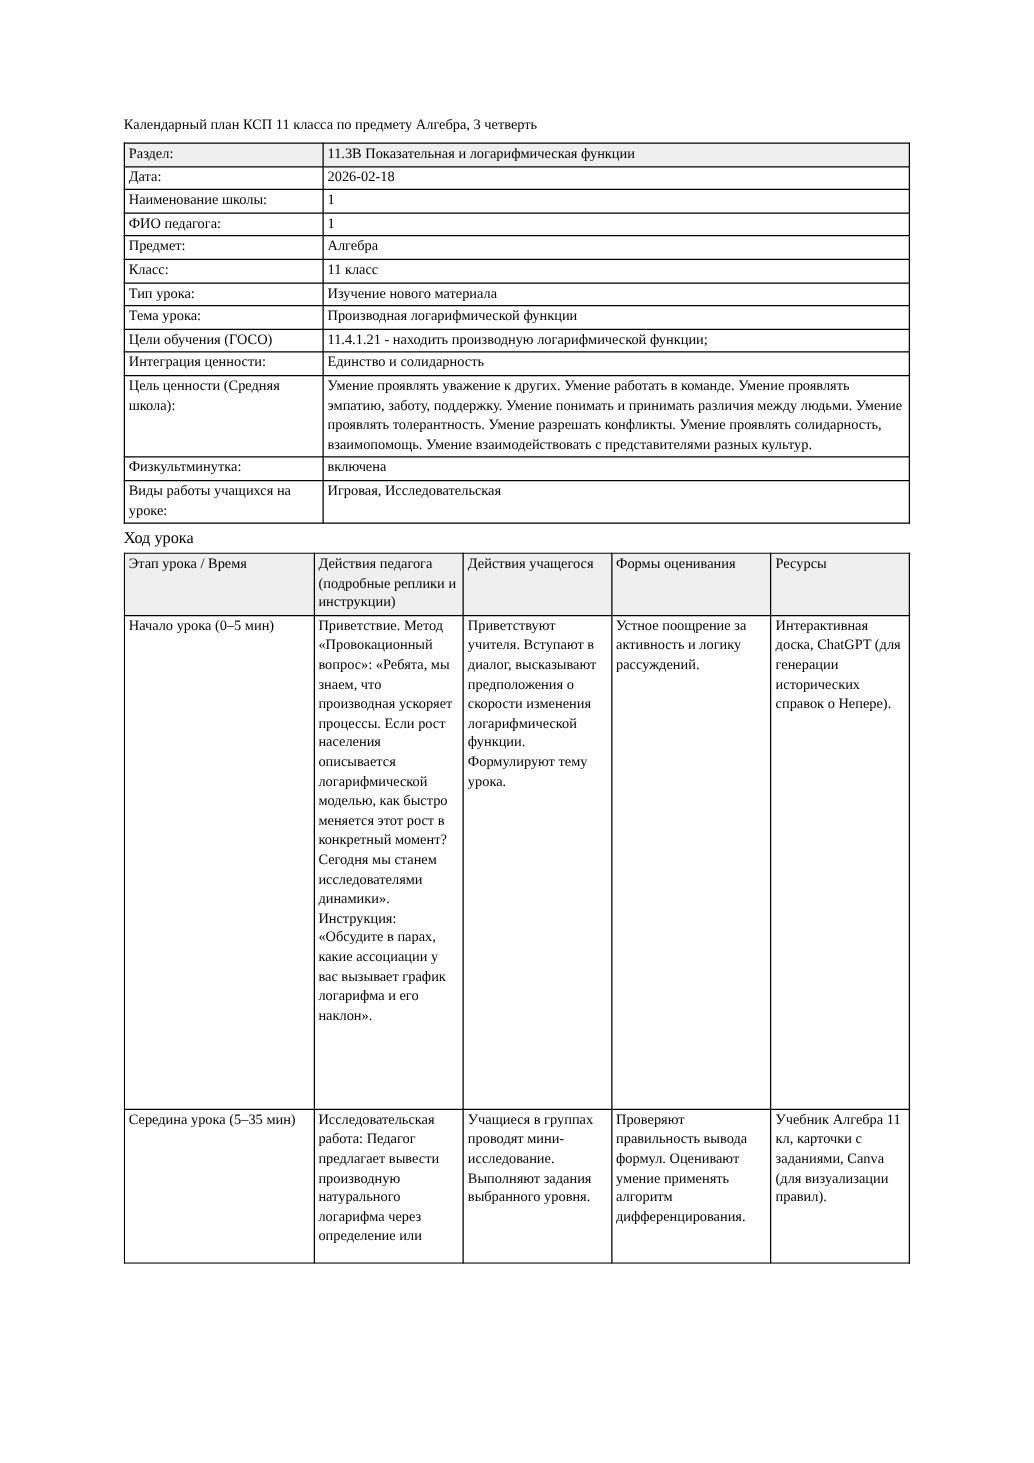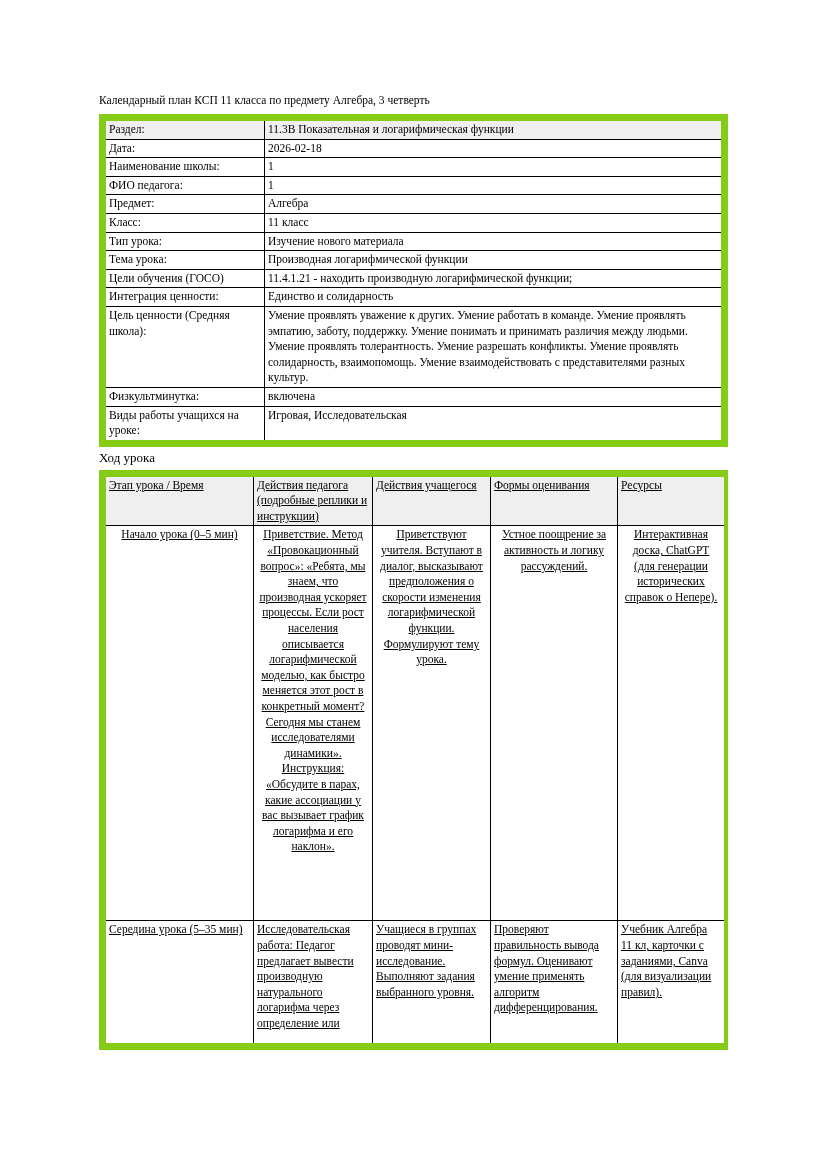--- a/index.html
+++ b/index.html
@@ -29,21 +29,21 @@
     font-size: 11.5px;
     line-height: 15px;
     margin: 0 0 6px 0;
     white-space: nowrap;
   }
 
   table {
     border-collapse: collapse;
     table-layout: fixed;
     width: 629px;
-    border: 7px solid #84cc16;
+    border: 1px solid #84cc16;
     padding-left: 16px;
   }
 
   table td, table th {
     border: 1px solid #000000;
     padding: 1px 3px 1px 3px;
     font-size: 11.5px;
     line-height: 15.6px;
     vertical-align: top;
     text-align: left;
@@ -64,28 +64,27 @@
   }
 
   
   .steps-table th { background: #efefef; }
   .col-stage    { width: 151px; }
   .col-teacher  { width: 119px; }
   .col-student  { width: 118px; }
   .col-assess   { width: 127px; }
   .col-res      { width: 110px; }
 
-  .steps-table tr.row-first td { height: 392px; text-align: center; }
+  .steps-table tr.row-first td { height: 392px; }
   .steps-table tr.row-second td { height: 120px; }
 
   
   .clip-wrap {
     position: relative;
     overflow: hidden;
-    text-decoration: underline;
   }
 </style>
 </head>
 <body>
 
 <div class="page">
 
   <p class="doc-title">Календарный план КСП 11 класса по предмету Алгебра, 3 четверть</p>
 
   <table class="info-table">

